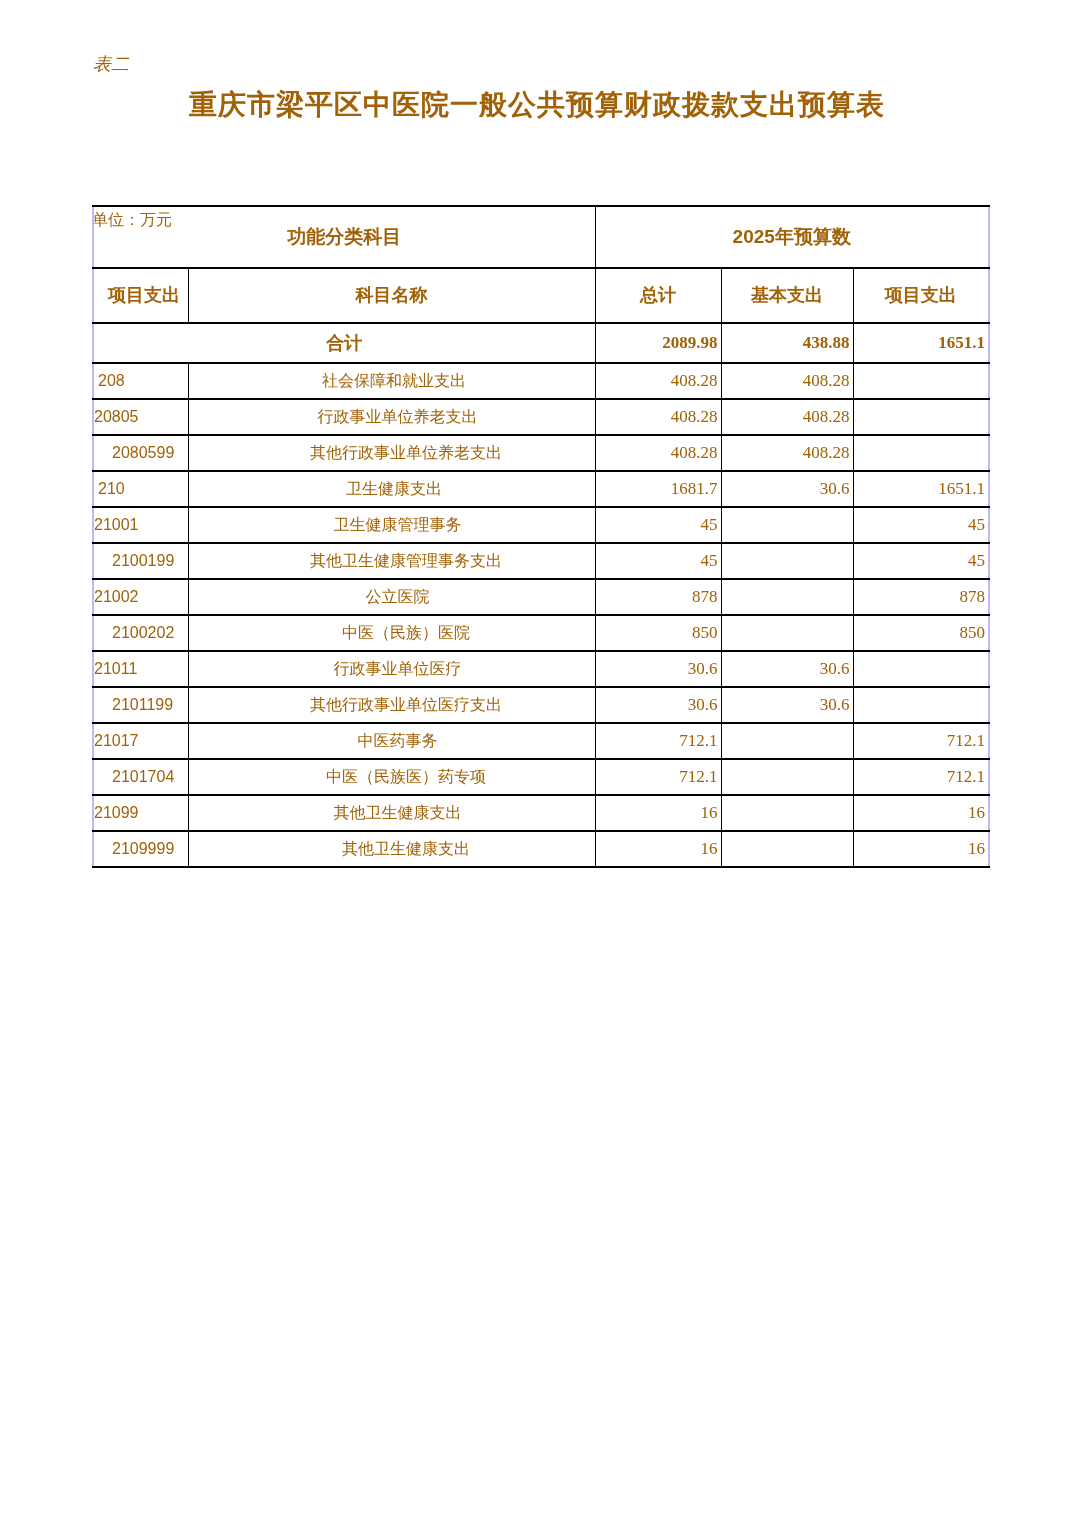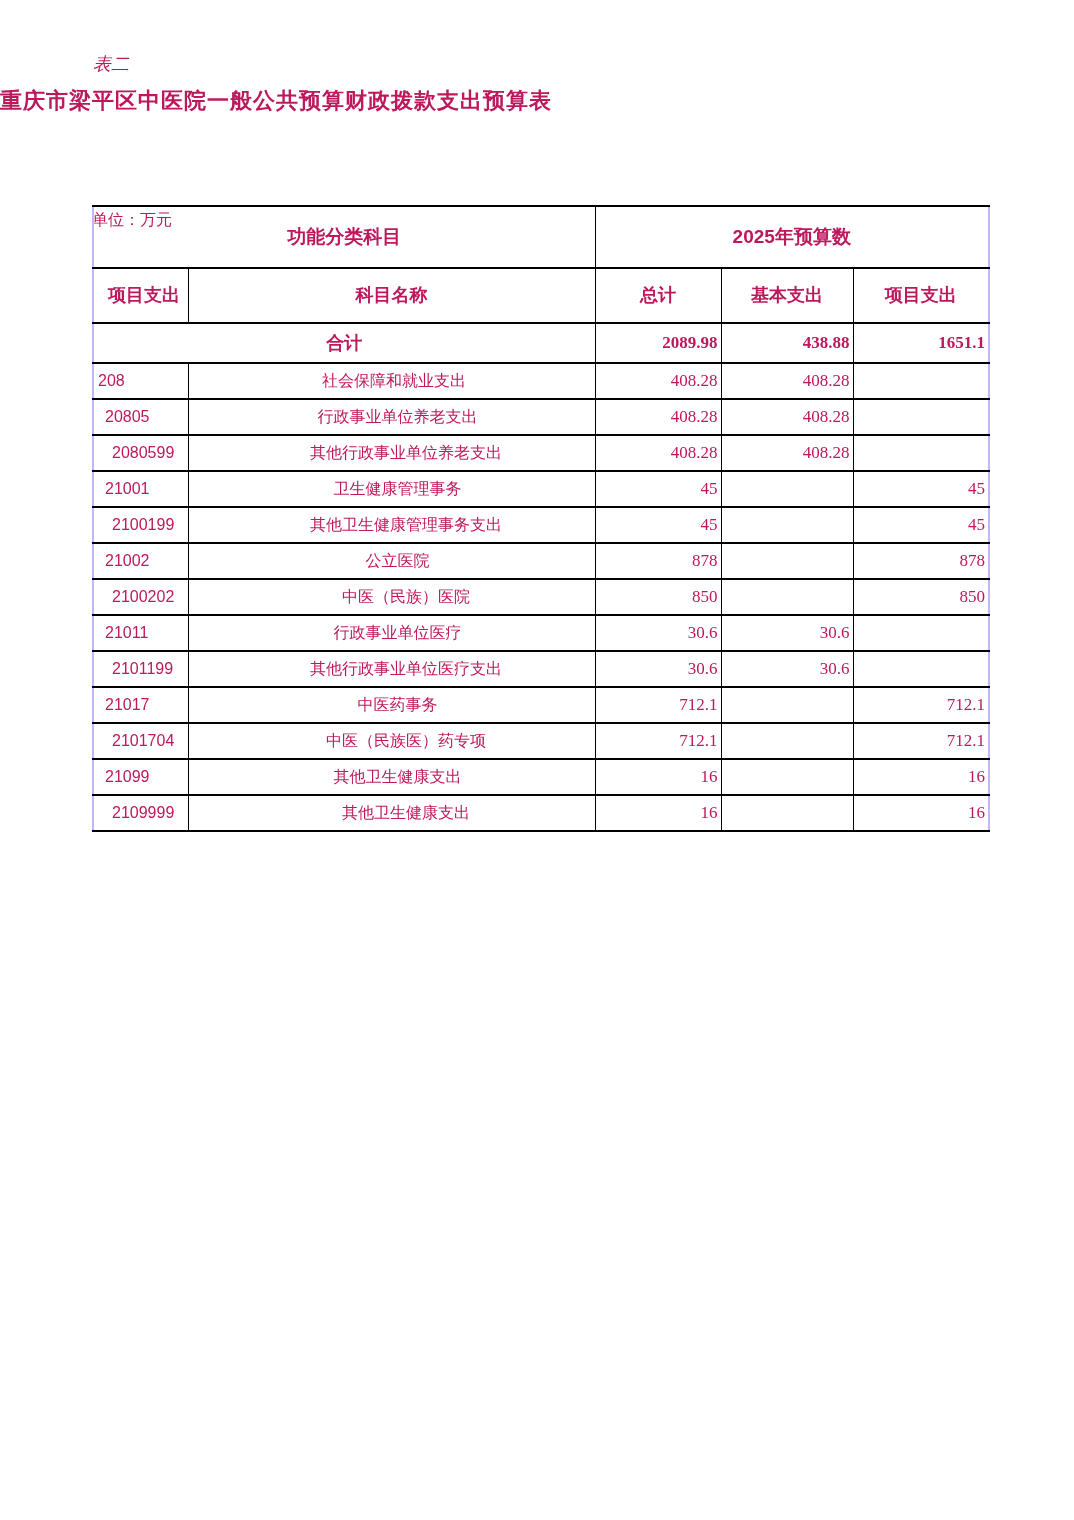--- a/index.html
+++ b/index.html
@@ -2,39 +2,39 @@
 <html><head>
 <meta charset="utf-8">
 <style>
   * { margin: 0; padding: 0; box-sizing: border-box; }
   html, body { background: #ffffff; }
   .page {
     position: relative;
     width: 1074px;
     height: 1112px;
     background: #ffffff;
-    color: #be185d;
+    color: #a16207;
     font-family: "Liberation Serif", serif;
     overflow: hidden;
   }
   .corner-label {
     position: absolute;
     left: 93px;
     top: 52px;
     font-size: 18px;
     font-style: italic;
     font-family: "Liberation Serif", serif;
   }
   .doc-title {
     position: absolute;
     left: 0;
     top: 86px;
     width: 1074px;
-    text-align: left;
-    font-size: 22px;
+    text-align: center;
+    font-size: 28px;
     font-weight: bold;
     letter-spacing: 1px;
     font-family: Liberation Serif, serif;
   }
   .unit-note {
     position: absolute;
     left: 92px;
     top: 170px;
     width: 896px;
     font-size: 16px;
@@ -102,21 +102,21 @@
     font-family: "Liberation Sans", sans-serif;
     font-size: 16px;
     text-align: left;
   }
   td.name {
     font-family: "Liberation Serif", serif;
     font-size: 16px;
     text-align: center;
   }
   tr.lvl1 td.code { padding-left: 4px;  }
-  tr.lvl2 td.code { padding-left: 11px; }
+  tr.lvl2 td.code { }
   tr.lvl3 td.code { padding-left: 18px; }
   tr.lvl1 td.name { padding-left: 5px;  }
   tr.lvl2 td.name { padding-left: 12px; }
   tr.lvl3 td.name { padding-left: 29px; }
 </style>
 </head>
 <body>
 
 <div class="page">
 
@@ -169,20 +169,27 @@
     <td class="num">408.28</td>
     <td class="num"></td>
   </tr>
         <tr class="data-row lvl3">
     <td class="code">2080599</td>
     <td class="name">其他行政事业单位养老支出</td>
     <td class="num">408.28</td>
     <td class="num">408.28</td>
     <td class="num"></td>
   </tr>
+        <tr class="data-row lvl1">
+    <td class="code">210</td>
+    <td class="name">卫生健康支出</td>
+    <td class="num">1681.7</td>
+    <td class="num">30.6</td>
+    <td class="num">1651.1</td>
+  </tr>
         <tr class="data-row lvl2">
     <td class="code">21001</td>
     <td class="name">卫生健康管理事务</td>
     <td class="num">45</td>
     <td class="num"></td>
     <td class="num">45</td>
   </tr>
         <tr class="data-row lvl3">
     <td class="code">2100199</td>
     <td class="name">其他卫生健康管理事务支出</td>

